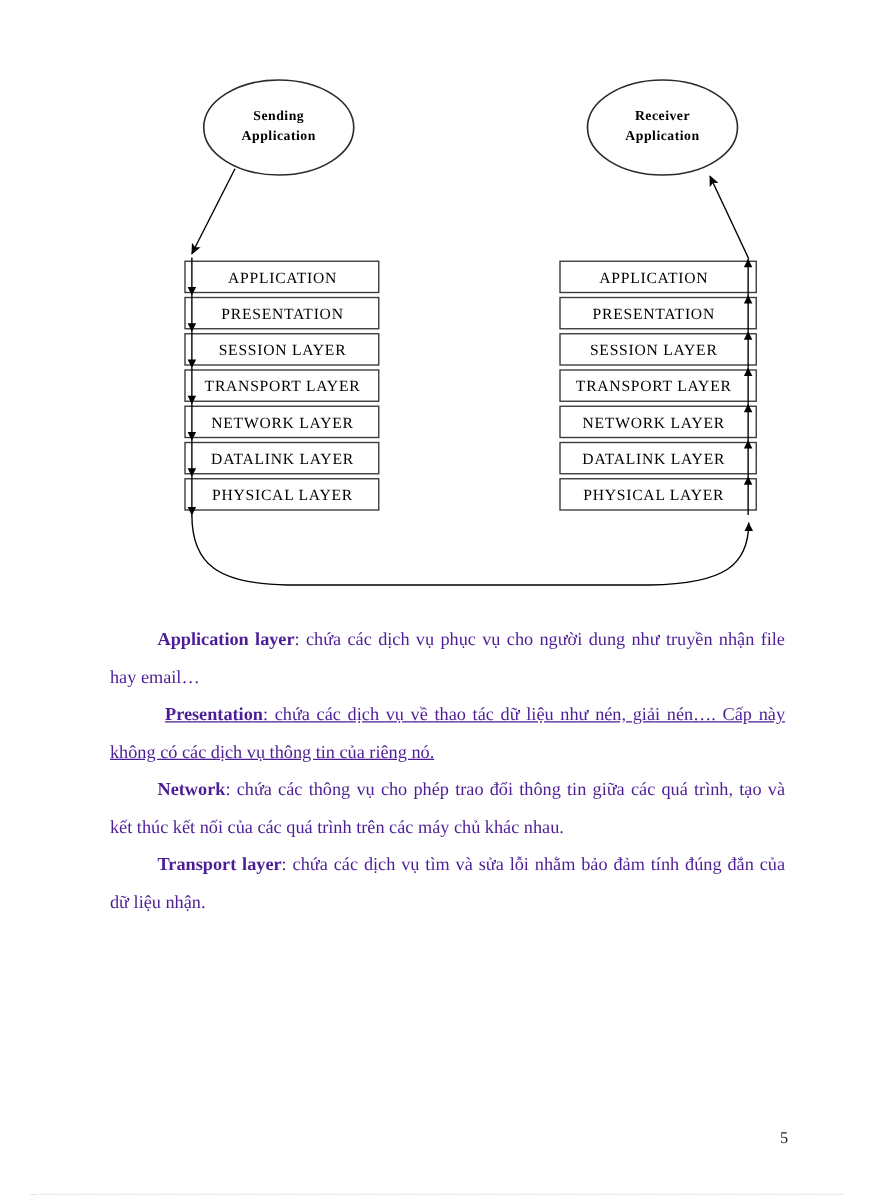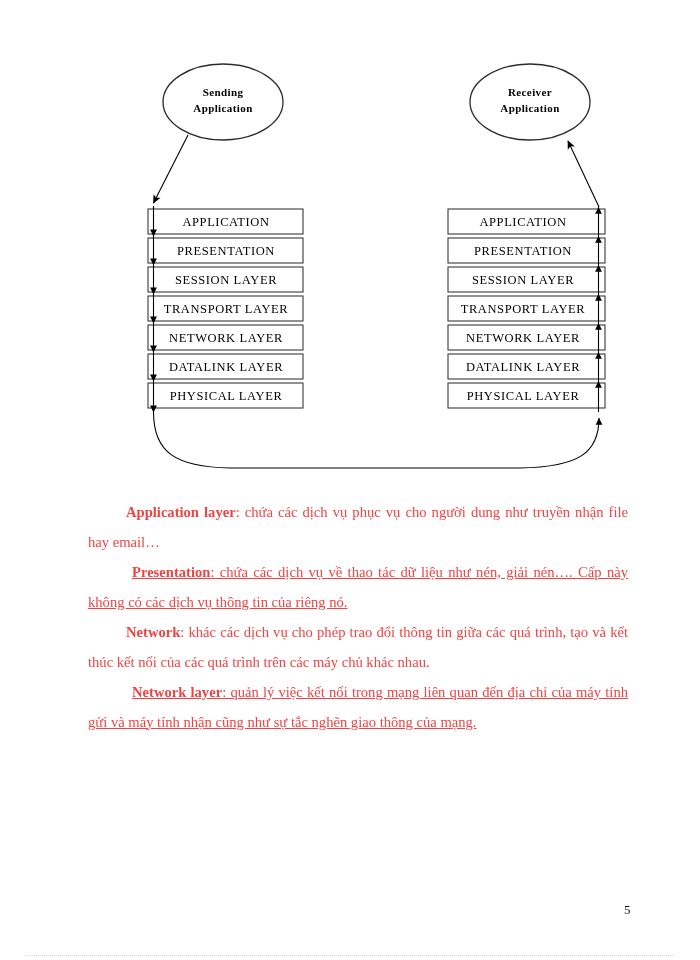--- a/index.html
+++ b/index.html
@@ -71,21 +71,21 @@
     left: 88px;
     top: 498px;
     width: 540px;
   }
   .para {
     margin: 0 0 1px 0;
     font-size: 14.6px;
     line-height: 29.5px;
     text-align: justify;
     text-indent: 38px;
-    color: #ef4444;
+    color: #4c1d95;
   }
   .para .term {
     font-weight: bold;
   }
   .para.wide { text-indent: 44px; text-decoration: underline; }
 
   
   #page-number {
     position: absolute;
     left: 624px;
@@ -206,21 +206,21 @@
 </div>
 
 <div id="body-text">
   <p class="para">
     <span class="term">Application layer</span><span>: chứa các dịch vụ phục vụ cho người dung như truyền nhận file hay email…</span>
   </p>
   <p class="para wide">
     <span class="term">Presentation</span><span>: chứa các dịch vụ về thao tác dữ liệu như nén, giải nén…. Cấp này không có các dịch vụ thông tin của riêng nó.</span>
   </p>
   <p class="para">
-    <span class="term">Network</span><span>: khác các dịch vụ cho phép trao đổi thông tin giữa các quá trình, tạo và kết thúc kết nối của các quá trình trên các máy chủ khác nhau.</span>
-  </p>
-  <p class="para wide">
-    <span class="term">Network layer</span><span>: quản lý việc kết nối trong mạng liên quan đến địa chỉ của máy tính gửi và máy tính nhận cũng như sự tắc nghẽn giao thông của mạng.</span>
+    <span class="term">Network</span><span>: chứa các thông vụ cho phép trao đổi thông tin giữa các quá trình, tạo và kết thúc kết nối của các quá trình trên các máy chủ khác nhau.</span>
+  </p>
+  <p class="para">
+    <span class="term">Transport layer</span><span>: chứa các dịch vụ tìm và sửa lỗi nhằm bảo đảm tính đúng đắn của dữ liệu nhận.</span>
   </p>
 </div>
 
 <div id="page-number">5</div>
 <div id="bottom-rule"></div>
 
 </body></html>

